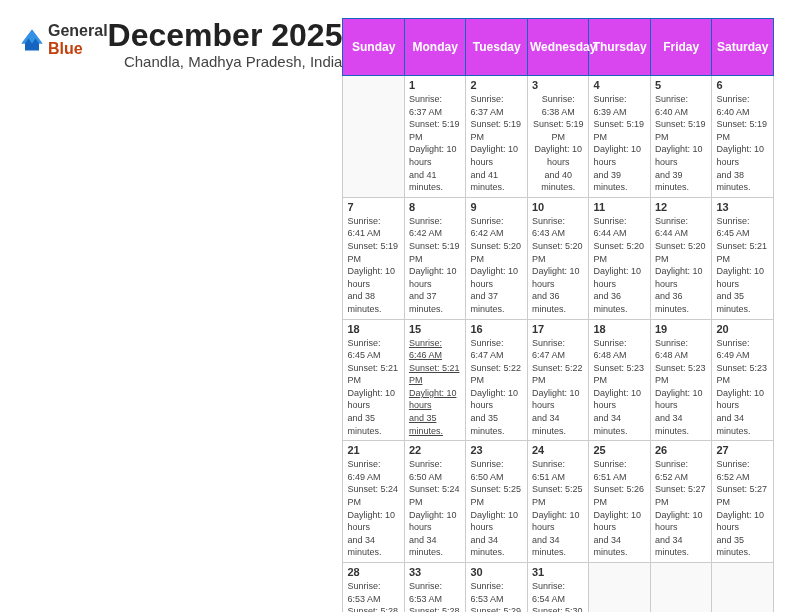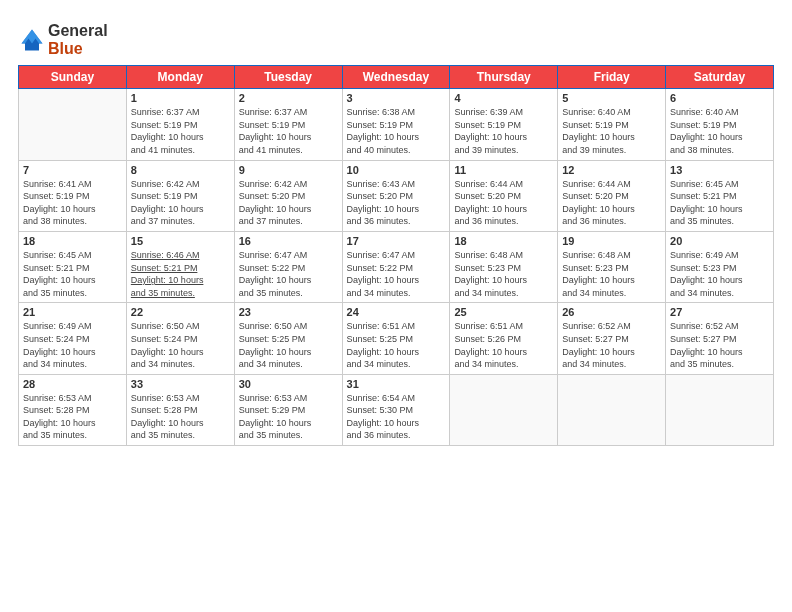--- a/index.html
+++ b/index.html
@@ -8,21 +8,21 @@
       background: #fff;
       width: 792px;
       height: 612px;
       overflow: hidden;
     }
     .page {
       width: 792px;
       height: 456px;
       padding: 18px 18px 10px 18px;
       display: flex;
-      flex-direction: column;
+      flex-direction: row;
     }
     .header {
       display: flex;
       justify-content: space-between;
       align-items: flex-start;
       margin-bottom: 8px;
     }
     .logo {
       display: flex;
       align-items: center;
@@ -62,25 +62,25 @@
       color: #444;
     }
     .calendar {
       flex: 1;
       border: 1px solid #ccc;
       border-collapse: collapse;
       width: 100%;
       table-layout: fixed;
     }
     .calendar th {
-      background-color: #ef4444;
+      background-color: #d946ef;
       color: #fff;
       text-align: center;
       font-size: 12px;
-      padding: 4px 2px;
+      padding: 21px 2px;
       border: 1px solid #1565c0;
       font-weight: bold;
     }
     .calendar td {
       border: 1px solid #ccc;
       vertical-align: top;
       padding: 3px 4px;
       font-size: 9.5px;
       color: #333;
       width: 113px;
@@ -108,20 +108,24 @@
   <div class="header">
     <div class="logo">
       <svg class="logo-icon" viewBox="0 0 40 40">
         <polygon points="20,5 35,25 30,25 30,35 10,35 10,25 5,25" fill="#1565c0"></polygon>
         <polygon points="20,5 35,25 30,25 25,18 20,25 15,18 10,25 5,25" fill="#42a5f5" opacity="0.7"></polygon>
       </svg>
       <div class="logo-text">
         <span class="logo-general">General</span>
         <span class="logo-blue">Blue</span>
       </div>
+    </div>
+    <div class="title-section">
+      <div class="month-title">December 2025</div>
+      <div class="subtitle">Chandla, Madhya Pradesh, India</div>
     </div>
   </div>
 
   <table class="calendar">
     <thead>
       <tr>
         <th>Sunday</th>
         <th>Monday</th>
         <th>Tuesday</th>
         <th>Wednesday</th>
@@ -142,21 +146,21 @@
           </td>
           <td>
             <span class="day-number">2</span>
             <div class="day-info" style="white-space: pre-line;">Sunrise: 6:37 AM
 Sunset: 5:19 PM
 Daylight: 10 hours
 and 41 minutes.</div>
           </td>
           <td>
             <span class="day-number">3</span>
-            <div class="day-info" style="white-space: pre-line;">Sunrise: 6:38 AM
+            <div class="day-info" style="white-space: pre-line; text-align: center;">Sunrise: 6:38 AM
 Sunset: 5:19 PM
 Daylight: 10 hours
 and 40 minutes.</div>
           </td>
           <td>
             <span class="day-number">4</span>
             <div class="day-info" style="white-space: pre-line;">Sunrise: 6:39 AM
 Sunset: 5:19 PM
 Daylight: 10 hours
 and 39 minutes.</div>

